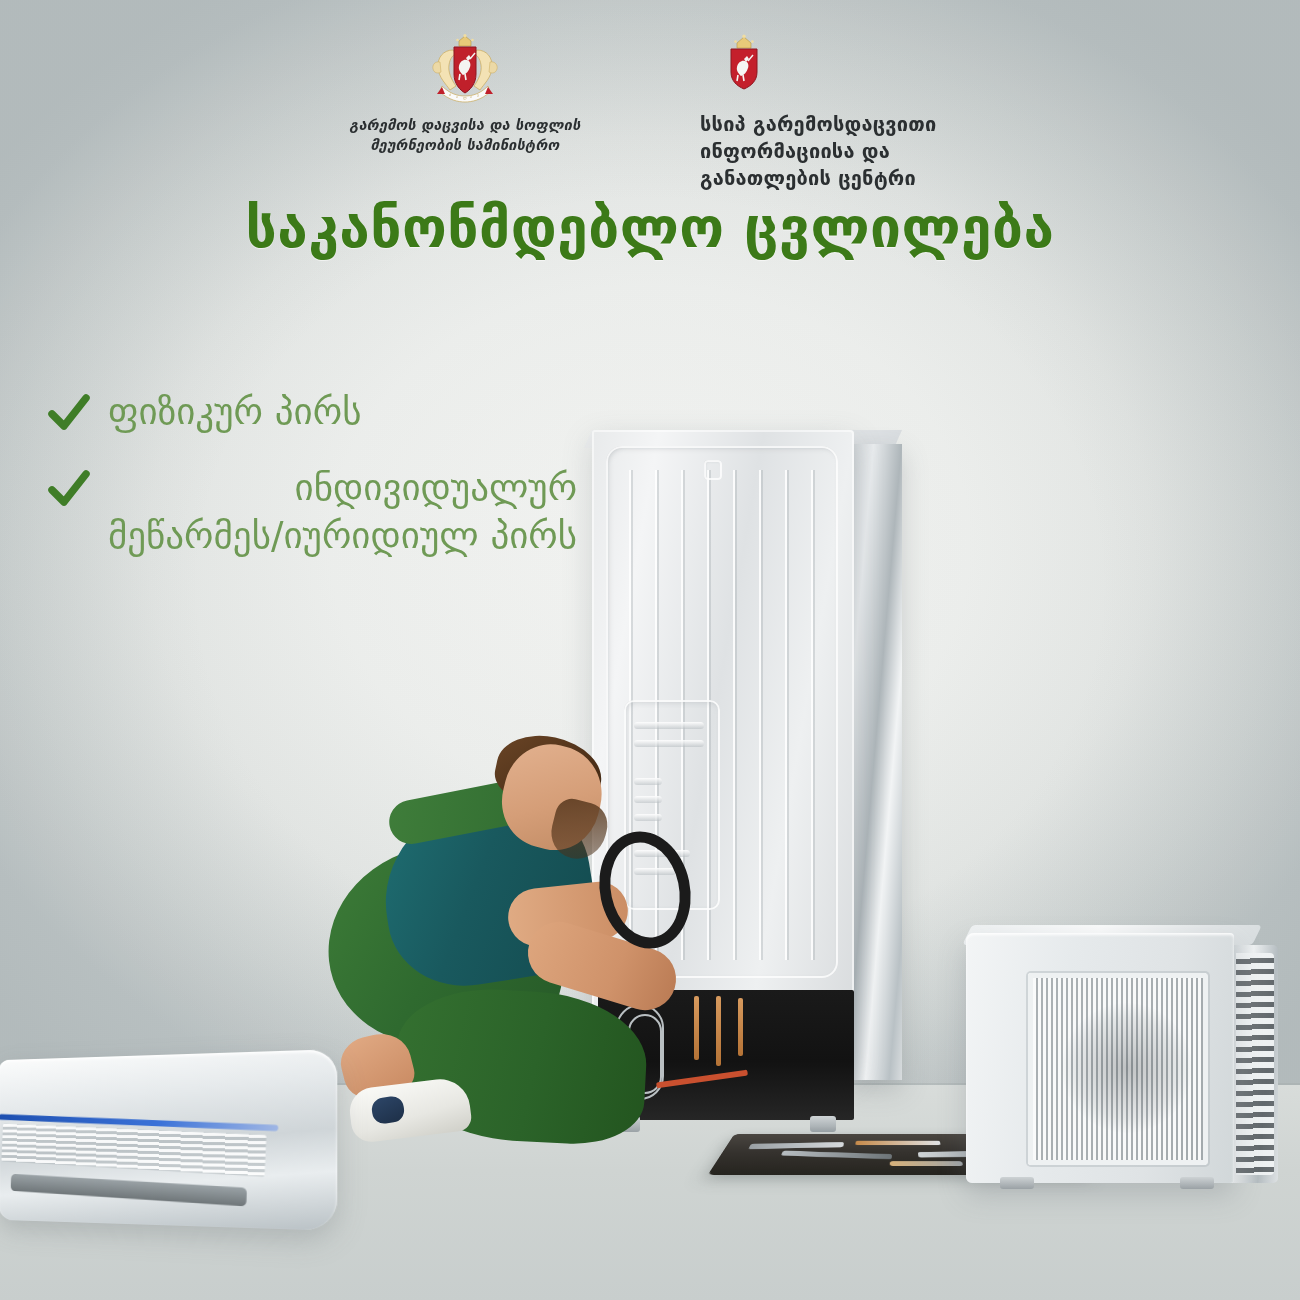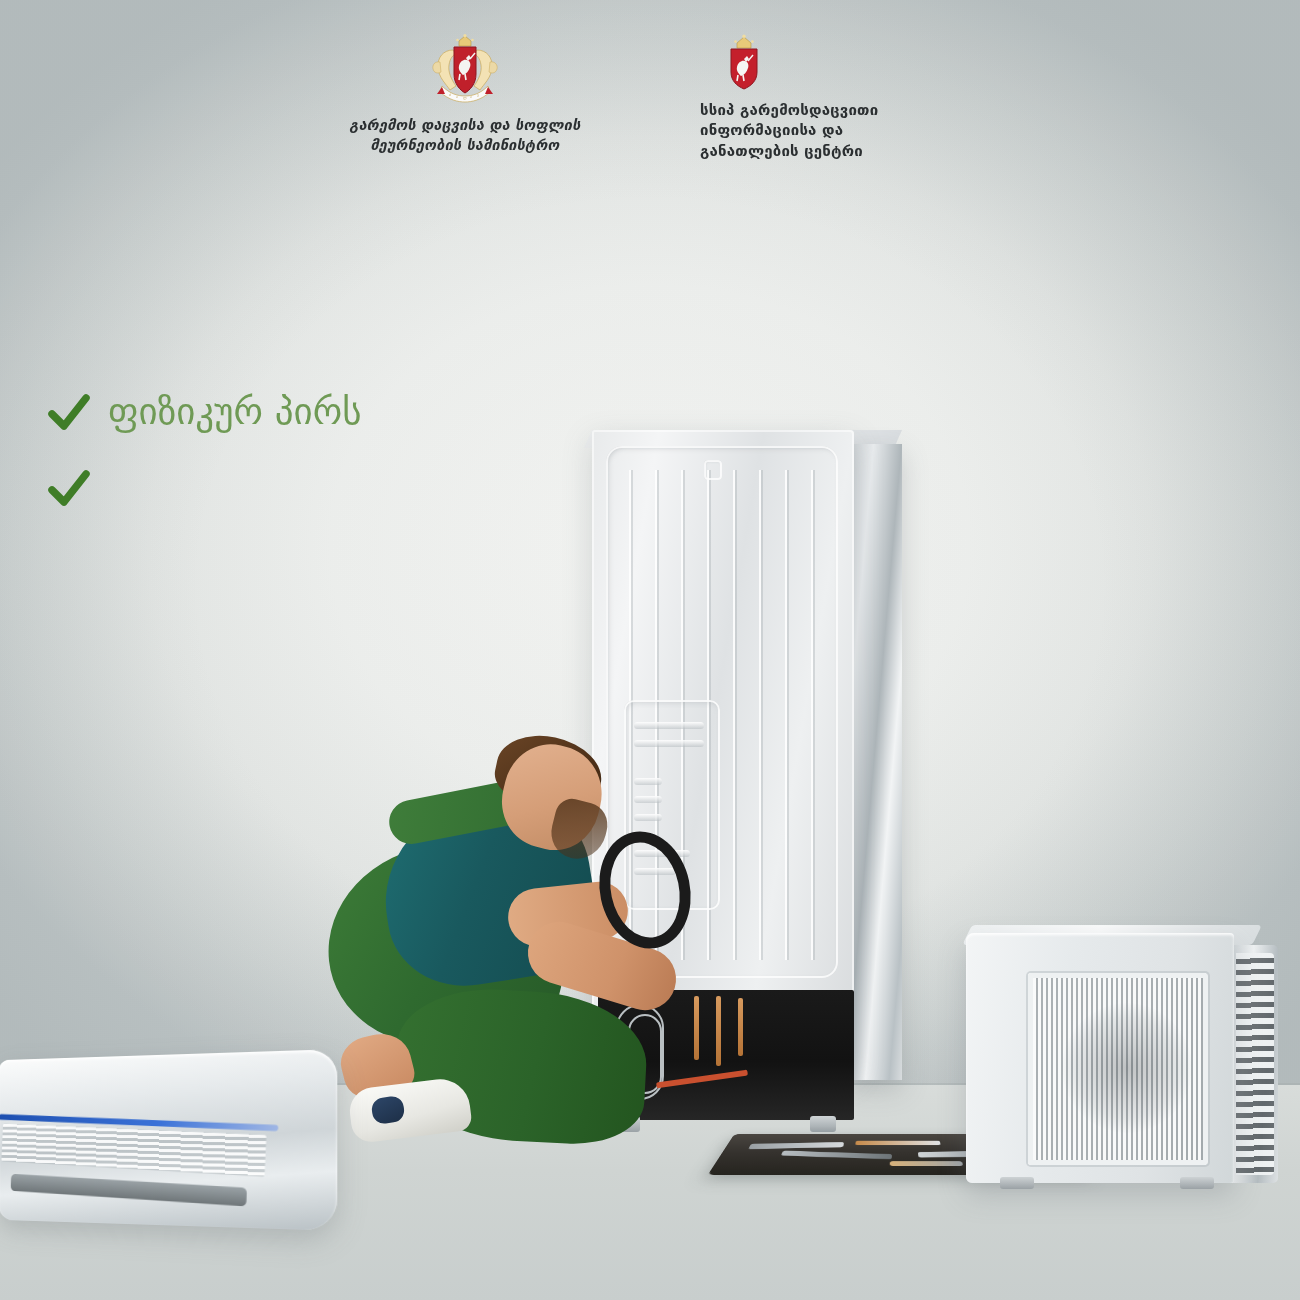--- a/index.html
+++ b/index.html
@@ -20,21 +20,21 @@
                      repeating-linear-gradient(90deg,rgba(0,0,0,.012) 0 1px,rgba(255,255,255,.012) 1px 2px);}
 
   
   .header{position:absolute;top:34px;left:0;right:0;display:flex;justify-content:center;
           align-items:flex-start;gap:70px;z-index:30;}
   .logo-block{display:flex;flex-direction:column;align-items:center;}
   .logo-block.left{width:330px;}
   .logo-block.right{width:300px;align-items:flex-start;}
   .logo-text{font-size:14.5px;font-weight:bold;color:#2b2f31;line-height:1.38;
              letter-spacing:.2px;text-align:center;margin-top:7px;}
-  .logo-block.right .logo-text{text-align:left;font-size:15px;line-height:1.36;margin-top:8px;}
+  .logo-block.right .logo-text{text-align:left;font-size:20px;line-height:1.36;margin-top:19px;}
 
   .emblem-full{width:78px;height:74px;position:relative;}
   .emblem-small{width:44px;height:58px;position:relative;margin-left:22px;}
 
   
   .title{position:absolute;top:196px;left:0;right:0;text-align:center;z-index:30;
          font-size:55px;font-weight:bold;color:#3c7a18;letter-spacing:.5px;
          text-shadow:0 1px 1px rgba(255,255,255,.6);}
   .subtitle{position:absolute;top:312px;left:108px;right:90px;z-index:30;
             font-size:40px;color:#6f9a55;letter-spacing:.2px;white-space:nowrap;}
@@ -298,35 +298,38 @@
           <path d="M16 41 L15 47 M21 41 L22 47" stroke="#f6f6f4" stroke-width="1.6"></path>
           <path d="M26 27 L31 21" stroke="#f6f6f4" stroke-width="1.4"></path>
         </svg>
       </div>
       <div class="logo-text" style="white-space:pre-line;">სსიპ გარემოსდაცვითი
 ინფორმაციისა და
 განათლების ცენტრი</div>
     </div>
   </div>
 
+  <div class="title">საკანონმდებლო ცვლილება</div>
 
   <div class="bullets">
 
     <div class="bullet">
       <span class="check">
         <svg viewBox="0 0 42 44" width="42" height="44">
           <path d="M4 22 L16 34 L38 6" fill="none" stroke="#3f7d27" stroke-width="7.5" stroke-linecap="round" stroke-linejoin="round"></path>
         </svg>
       </span>
       <span class="bullet-text" style="white-space:pre-line;">ფიზიკურ პირს</span>
     </div>
 
     <div class="bullet">
       <span class="check">
         <svg viewBox="0 0 42 44" width="42" height="44">
           <path d="M4 22 L16 34 L38 6" fill="none" stroke="#3f7d27" stroke-width="7.5" stroke-linecap="round" stroke-linejoin="round"></path>
         </svg>
       </span>
+      <span class="bullet-text" style="white-space:pre-line;">ინდივიდუალურ
+მეწარმეს/იურიდიულ პირს</span>
     </div>
 
   </div>
 
 </div>
 
 </body></html>

